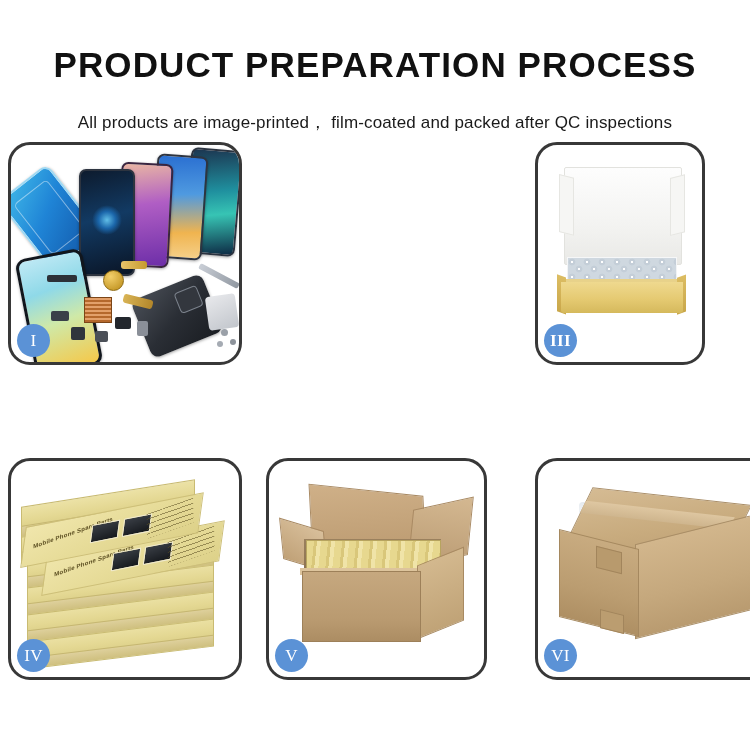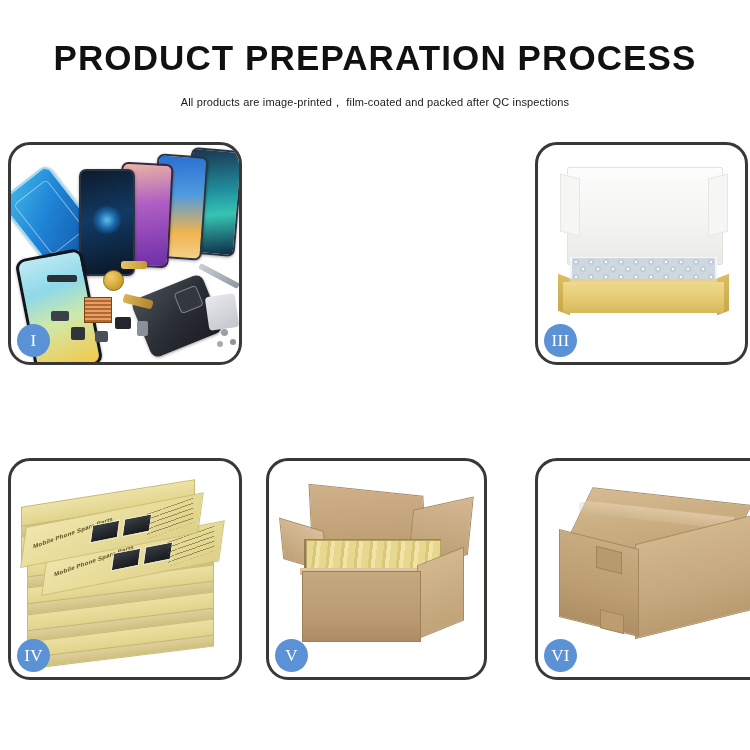--- a/index.html
+++ b/index.html
@@ -18,33 +18,33 @@
   }
 
   
   .header {
     position: absolute;
     left: 0; top: 0;
     width: 750px;
     text-align: center;
   }
   .page-title {
-    margin: 0;
+    margin: 7px;
     padding-top: 38px;
     font-size: 35px;
     font-weight: bold;
     letter-spacing: 1.1px;
     color: #111111;
     font-family: "Liberation Sans", sans-serif;
     white-space: nowrap;
   }
   .page-subtitle {
-    margin: 7px;
+    margin: 16px;
     padding-top: 10px;
-    font-size: 11px;
+    font-size: 17px;
     font-weight: normal;
     letter-spacing: 0.15px;
     color: #1a1a1a;
     white-space: nowrap;
   }
 
   
   .grid {
     position: absolute;
     left: 0; top: 0;
@@ -60,21 +60,21 @@
   }
   .panel-inner {
     position: absolute;
     left: 0; top: 0; right: 0; bottom: 0;
     overflow: hidden;
   }
 
   
   .p1 { left: 8px;   top: 142px; width: 234px; height: 223px; }
   .p2 { left: 266px; top: 142px; width: 221px; height: 223px; }
-  .p3 { left: 535px; top: 142px; width: 213px; height: 223px; }
+  .p3 { left: 535px; top: 142px; width: 170px; height: 223px; font-weight: bold; }
   .p4 { left: 8px;   top: 458px; width: 234px; height: 222px; }
   .p5 { left: 266px; top: 458px; width: 221px; height: 222px; }
   .p6 { left: 535px; top: 458px; width: 244px; height: 222px; }
 
   
   .badge {
     position: absolute;
     left: 6px;
     bottom: 5px;
     width: 33px; height: 33px;

